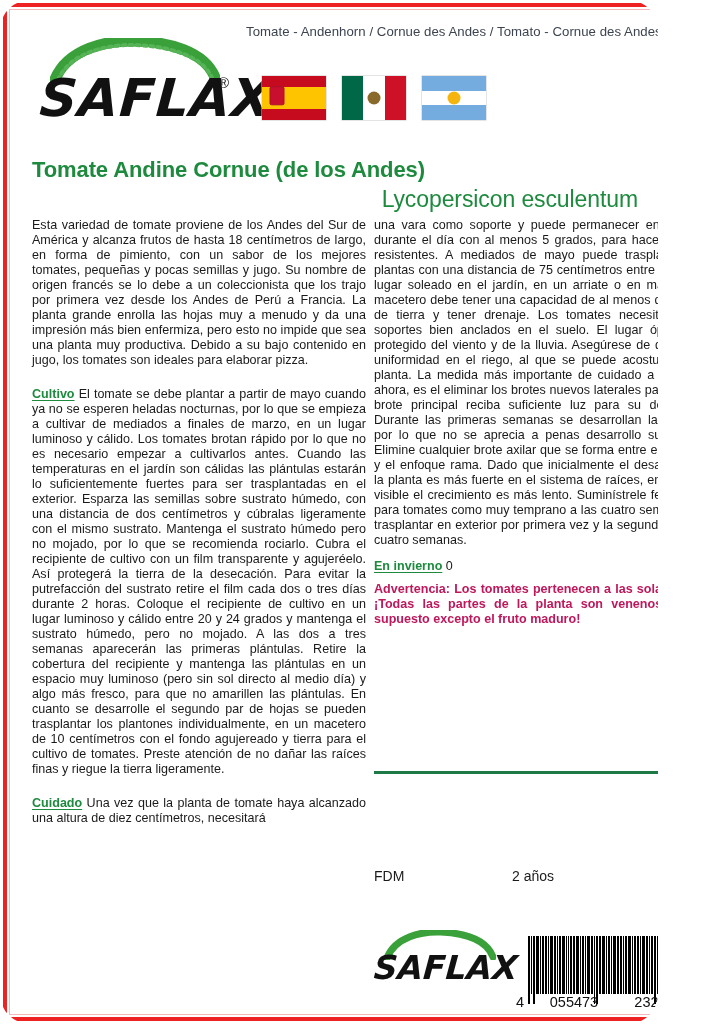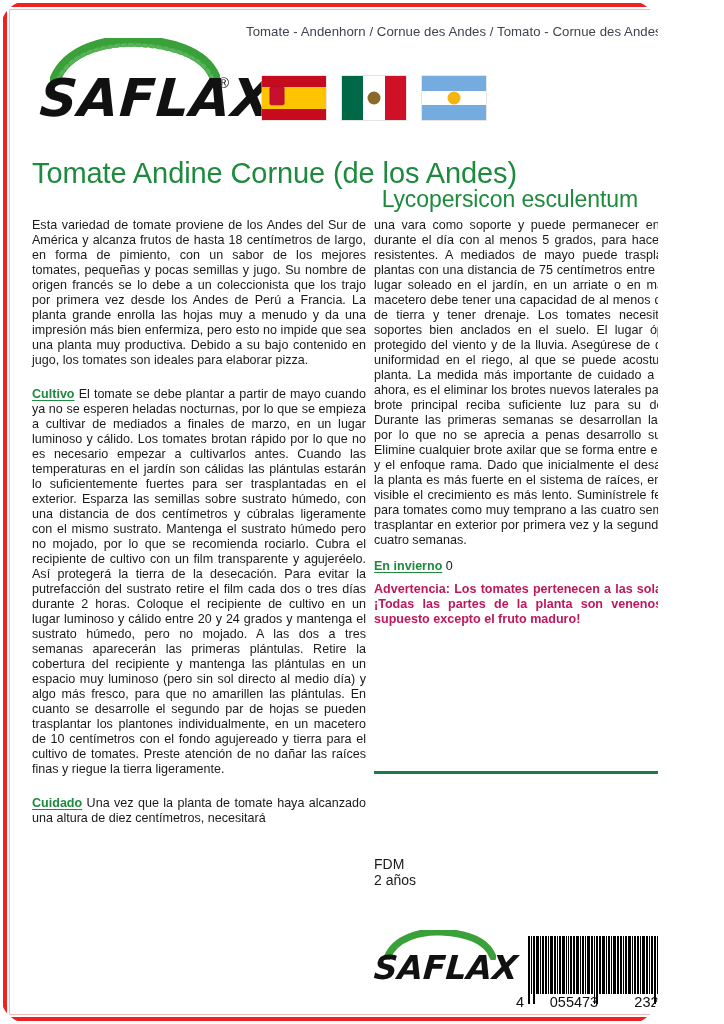--- a/index.html
+++ b/index.html
@@ -126,22 +126,22 @@
     background:#f6b40e;
     border-radius:50%;
     transform: translate(-50%,-50%);
   }
 
   
   .title-main {
     position: absolute;
     left: 32px;
     top: 157px;
-    font-size: 29px;
-    font-weight: 400;
+    font-size: 22px;
+    font-weight: 700;
     color: #1d8a3e;
     letter-spacing: -0.1px;
   }
   .title-latin {
     position: absolute;
     right: 20px;
     top: 186px;
     font-size: 23px;
     color: #1d8a3e;
     text-align: right;
@@ -198,23 +198,22 @@
   .footer-info {
     position: absolute;
     left: 374px;
     top: 856px;
     width: 330px;
     font-size: 14px;
     color: #1a1a1a;
   }
   .fi-row {
     display: flex;
-    align-items: flex-start;
+    align-items: flex-end;
     height: 28px;
-    flex-direction: column;
   }
   .fi-label { width: 138px; }
   .fi-value { }
 
   .footer-logo {
     position: absolute;
     left: 374px;
     top: 930px;
     width: 130px;
     height: 70px;

